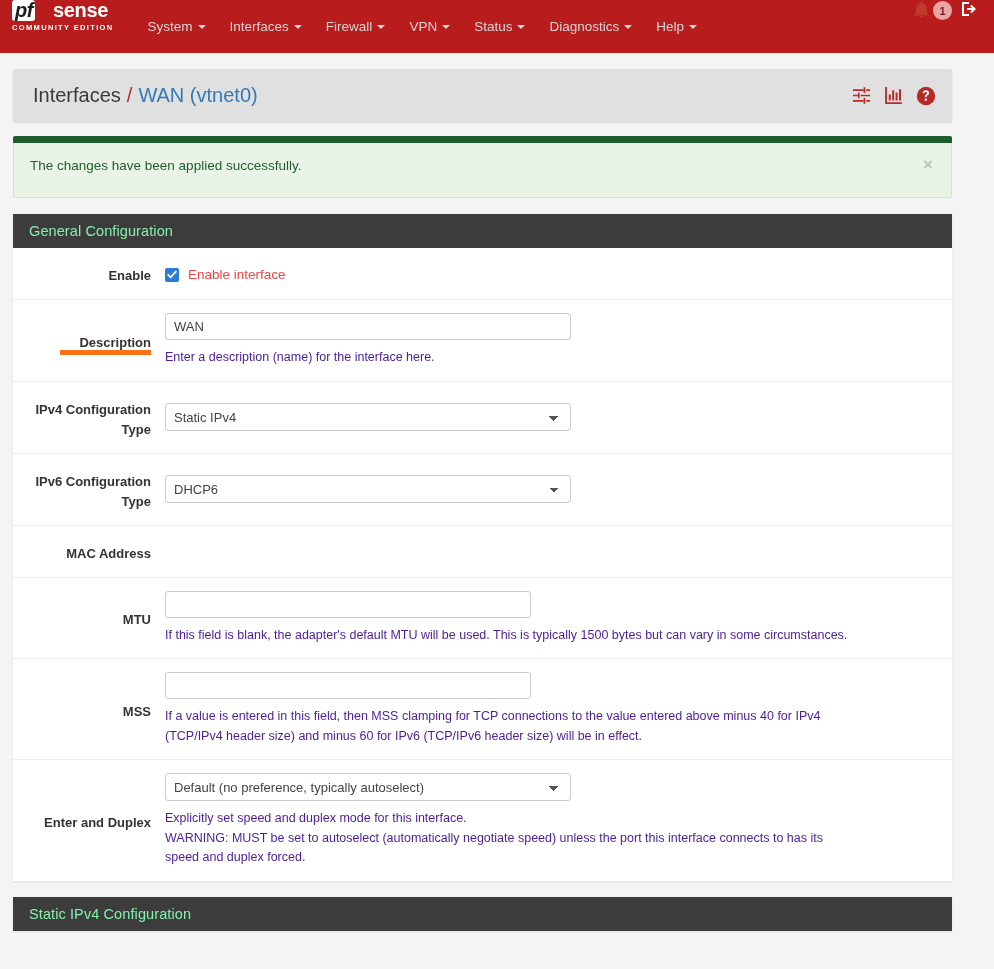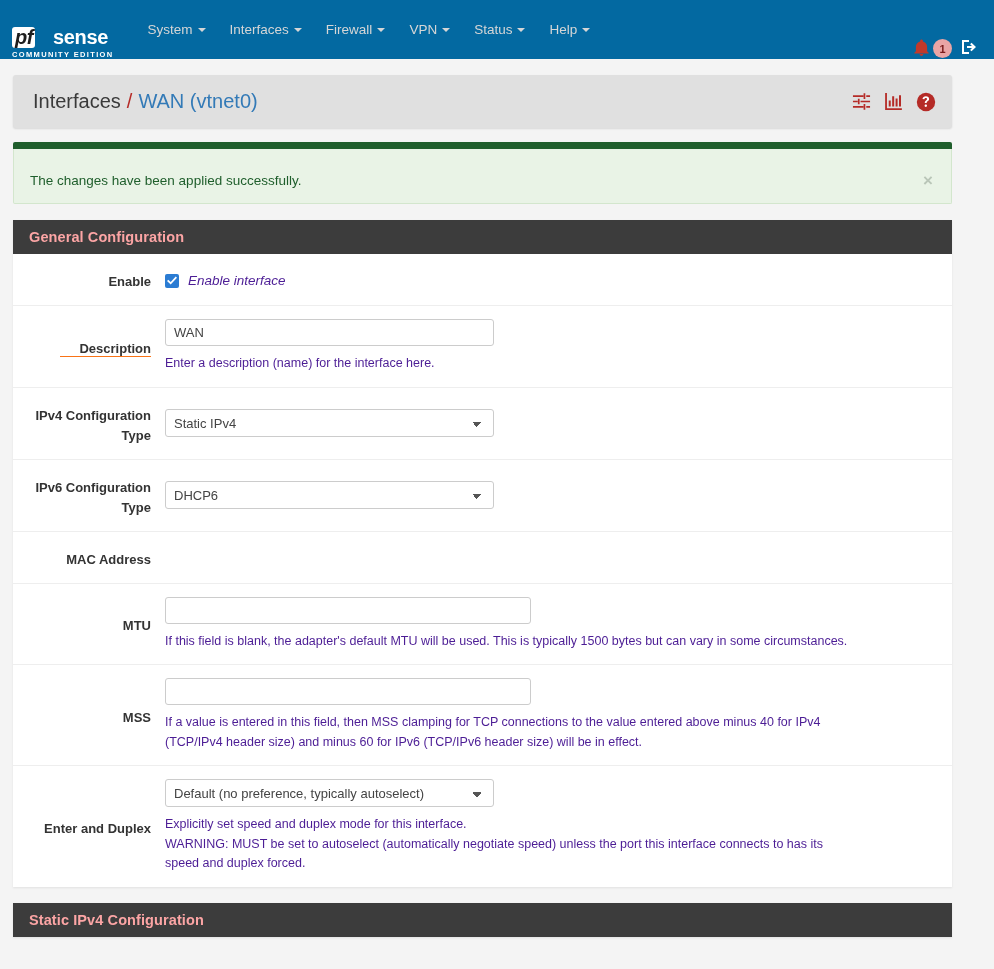--- a/index.html
+++ b/index.html
@@ -8,24 +8,24 @@
     width: 994px; height: 969px;
     background: #f4f4f4;
     font-family: "Liberation Sans", sans-serif;
     font-size: 13px;
     color: #333;
     overflow: hidden;
   }
 
   
   .navbar {
-    height: 59px;
-    background: #0369a1;
-    display: flex;
-    align-items: flex-end;
+    height: 53px;
+    background: #b91c1c;
+    display: flex;
+    align-items: flex-start;
     padding: 0 10px 0 6px;
     position: relative;
   }
   .brand {
     display: flex;
     flex-direction: column;
     justify-content: center;
     margin-right: 22px;
     padding-left: 6px;
     text-decoration: none;
@@ -50,21 +50,21 @@
     letter-spacing: -0.3px;
     margin-left: 18px;
   }
   .brand-sub {
     color: #ffffff;
     font-size: 7.5px;
     font-weight: bold;
     letter-spacing: 1.35px;
     margin-top: 2px;
   }
-  .nav-items { display: flex; align-items: center; height: 100%; margin-top: 8px; }
+  .nav-items { display: flex; align-items: center; height: 100%; }
   .nav-item {
     color: #d6d6d6;
     font-size: 13.5px;
     padding: 0 12px;
     height: 100%;
     display: flex;
     align-items: center;
     cursor: pointer;
     text-decoration: none;
     white-space: nowrap;
@@ -119,41 +119,41 @@
   
   .alert-wrap { margin: 14px 0 0 13px; width: 939px; }
   .alert-topbar { height: 7px; background: #1f5e2c; border-radius: 2px 2px 0 0; }
   .alert {
     background: #e9f3e6;
     border: 1px solid #d3e6cd;
     border-top: 0;
     border-radius: 0 0 2px 2px;
     padding: 15px 18px 15px 16px;
     display: flex;
-    align-items: flex-end;
+    align-items: flex-start;
     min-height: 55px;
   }
   .alert-text { color: #1f5e2c; font-size: 13.5px; }
   .alert-close {
     margin-left: auto;
     color: #9aa89a;
     font-size: 17px;
     line-height: 14px;
     cursor: pointer;
     font-weight: bold;
     opacity: .6;
   }
 
   
   .panel { width: 939px; margin: 16px 0 0 13px; background: #fff; box-shadow: 0 1px 2px rgba(0,0,0,.08); }
   .panel-heading {
     background: #3c3c3c;
-    color: #fca5a5;
+    color: #86efac;
     font-size: 14.5px;
-    font-weight: bold;
+    font-weight: normal;
     padding: 9px 0 9px 16px;
     letter-spacing: .1px;
   }
   .panel-body { padding: 0; }
 
   .form-row {
     display: flex;
     border-bottom: 1px solid #eeeeee;
     padding: 13px 0 13px 0;
     align-items: center;
@@ -165,37 +165,37 @@
     min-width: 152px;
     text-align: right;
     font-weight: bold;
     font-size: 13px;
     color: #333;
     padding-top: 5px;
     padding-right: 14px;
     line-height: 20px;
   }
   .ctrl-label.link { cursor: pointer; }
-  .ctrl-label.link span { border-bottom: 1px solid #f97316; padding-left: 19px; }
+  .ctrl-label.link span { border-bottom: 5px solid #f97316; padding-left: 19px; }
   .ctrl-area { flex: 1; padding-right: 14px; }
 
   .form-control {
     height: 27px;
     border: 1px solid #cccccc;
     border-radius: 3px;
     padding: 3px 8px;
     font-size: 13px;
     font-family: "Liberation Sans", sans-serif;
     color: #444;
     background: #fff;
     outline: none;
   }
   .form-control::placeholder { color: #9a9a9a; }
   .w-366 { width: 366px; }
-  .w-367 { width: 329px; }
+  .w-367 { width: 406px; }
   select.form-control {
     height: 28px;
     appearance: none;
     -webkit-appearance: none;
     background-image:
       linear-gradient(45deg, transparent 50%, #555 50%),
       linear-gradient(135deg, #555 50%, transparent 50%);
     background-position:
       calc(100% - 16px) calc(50% + 1px),
       calc(100% - 11px) calc(50% + 1px);
@@ -218,21 +218,21 @@
     border-radius: 2px;
     background: #2b7cd3;
     display: inline-flex;
     align-items: center;
     justify-content: center;
     margin-right: 9px;
     cursor: pointer;
     flex: 0 0 auto;
   }
   .cb svg { display: block; }
-  .cb-label { font-size: 13.5px; color: #4c1d95; font-style: italic; }
+  .cb-label { font-size: 13.5px; color: #ef4444; }
 </style>
 </head>
 <body>
 
 <div class="navbar">
   <a class="brand">
     <span class="brand-top">
       <span class="brand-pf">pf</span>
       <span class="brand-sense">sense</span>
     </span>
@@ -251,20 +251,24 @@
     <a class="nav-item">
         <span>Firewall</span>
         <i class="caret"></i>
       </a>
     <a class="nav-item">
         <span>VPN</span>
         <i class="caret"></i>
       </a>
     <a class="nav-item">
         <span>Status</span>
+        <i class="caret"></i>
+      </a>
+    <a class="nav-item">
+        <span>Diagnostics</span>
         <i class="caret"></i>
       </a>
     <a class="nav-item">
         <span>Help</span>
         <i class="caret"></i>
       </a>
   </div>
 
   <div class="nav-right">
     <div class="bell-wrap">

